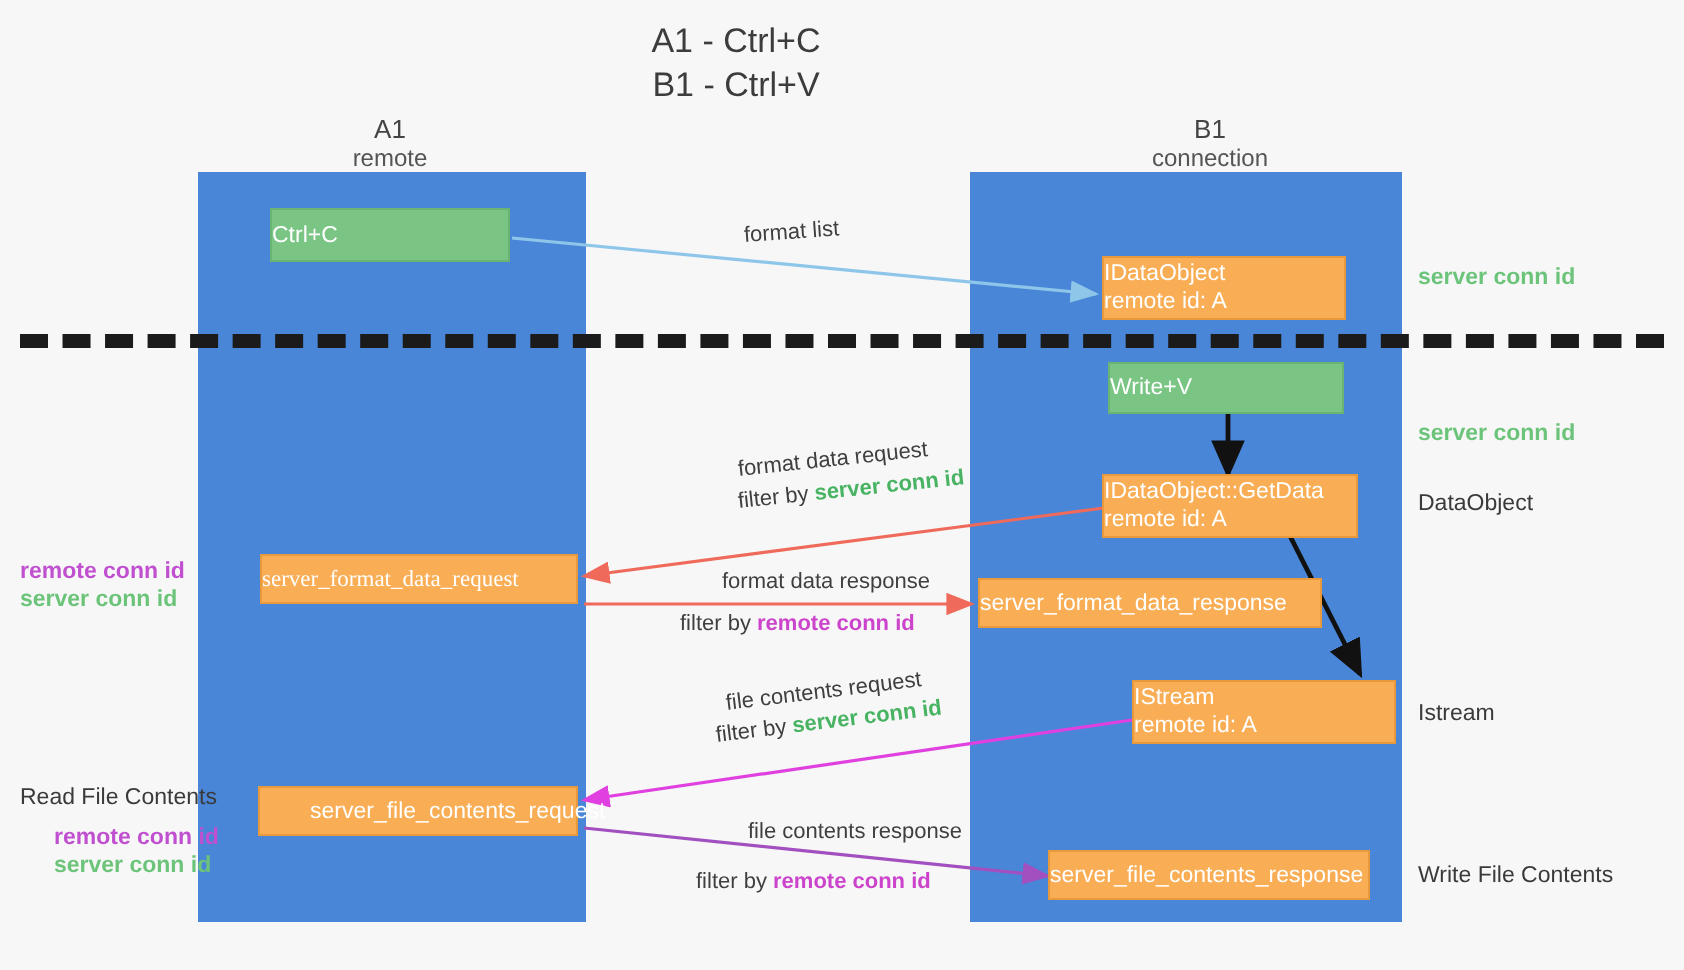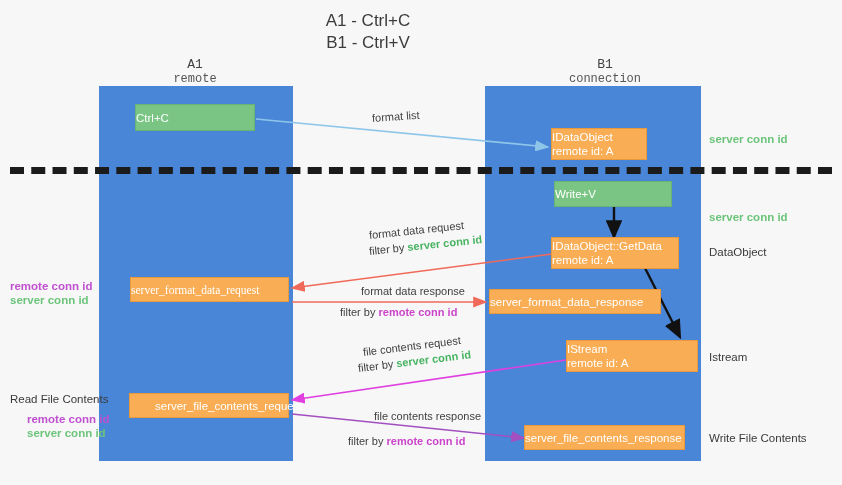--- a/index.html
+++ b/index.html
@@ -13,21 +13,21 @@
   }
   #stage{position:absolute;inset:0;}
   svg.layer{position:absolute;left:0;top:0;width:842px;height:485px;pointer-events:none;}
 
   .title{
     position:absolute;left:0;top:10px;width:736px;
     text-align:center;font-size:17px;color:#3c3c3c;line-height:22px;
   }
 
   .col-head{
-    position:absolute;text-align:center;font-size:12px;color:#555;line-height:14px;font-family:Liberation Mono, monospace;
+    position:absolute;text-align:center;font-size:12px;color:#555;line-height:14px;
   }
   .col-head .big{font-size:13px;color:#444;}
 
   .lane{position:absolute;background:#4a86d8;}
 
   .node{
     position:absolute;
     border:1px solid rgba(0,0,0,.18);
     color:#ffffff;
     font-size:11.5px;
@@ -114,21 +114,21 @@
 
     <line x1="566" y1="360" x2="292" y2="400" stroke="#e040e0" stroke-width="1.6" marker-end="url(#ah-magenta)"></line>
 
     <line x1="292" y1="414" x2="524" y2="438" stroke="#a24fc0" stroke-width="1.6" marker-end="url(#ah-purple)"></line>
   </svg>
 
   <div class="node green" style="left:135px;top:104px;width:120px;height:27px;">
     <span class="l1">Ctrl+C</span>
   </div>
 
-  <div class="node orange" style="left:551px;top:128px;width:96px;height:32px;">
+  <div class="node orange" style="left:551px;top:128px;width:122px;height:32px;">
     <span class="l1">IDataObject</span>
     <span class="l2">remote id: A</span>
   </div>
 
   <div class="node green" style="left:554px;top:181px;width:118px;height:26px;">
     <span class="l1">Write+V</span>
   </div>
 
   <div class="node orange" style="left:551px;top:237px;width:128px;height:32px;">
     <span class="l1">IDataObject::GetData</span>

